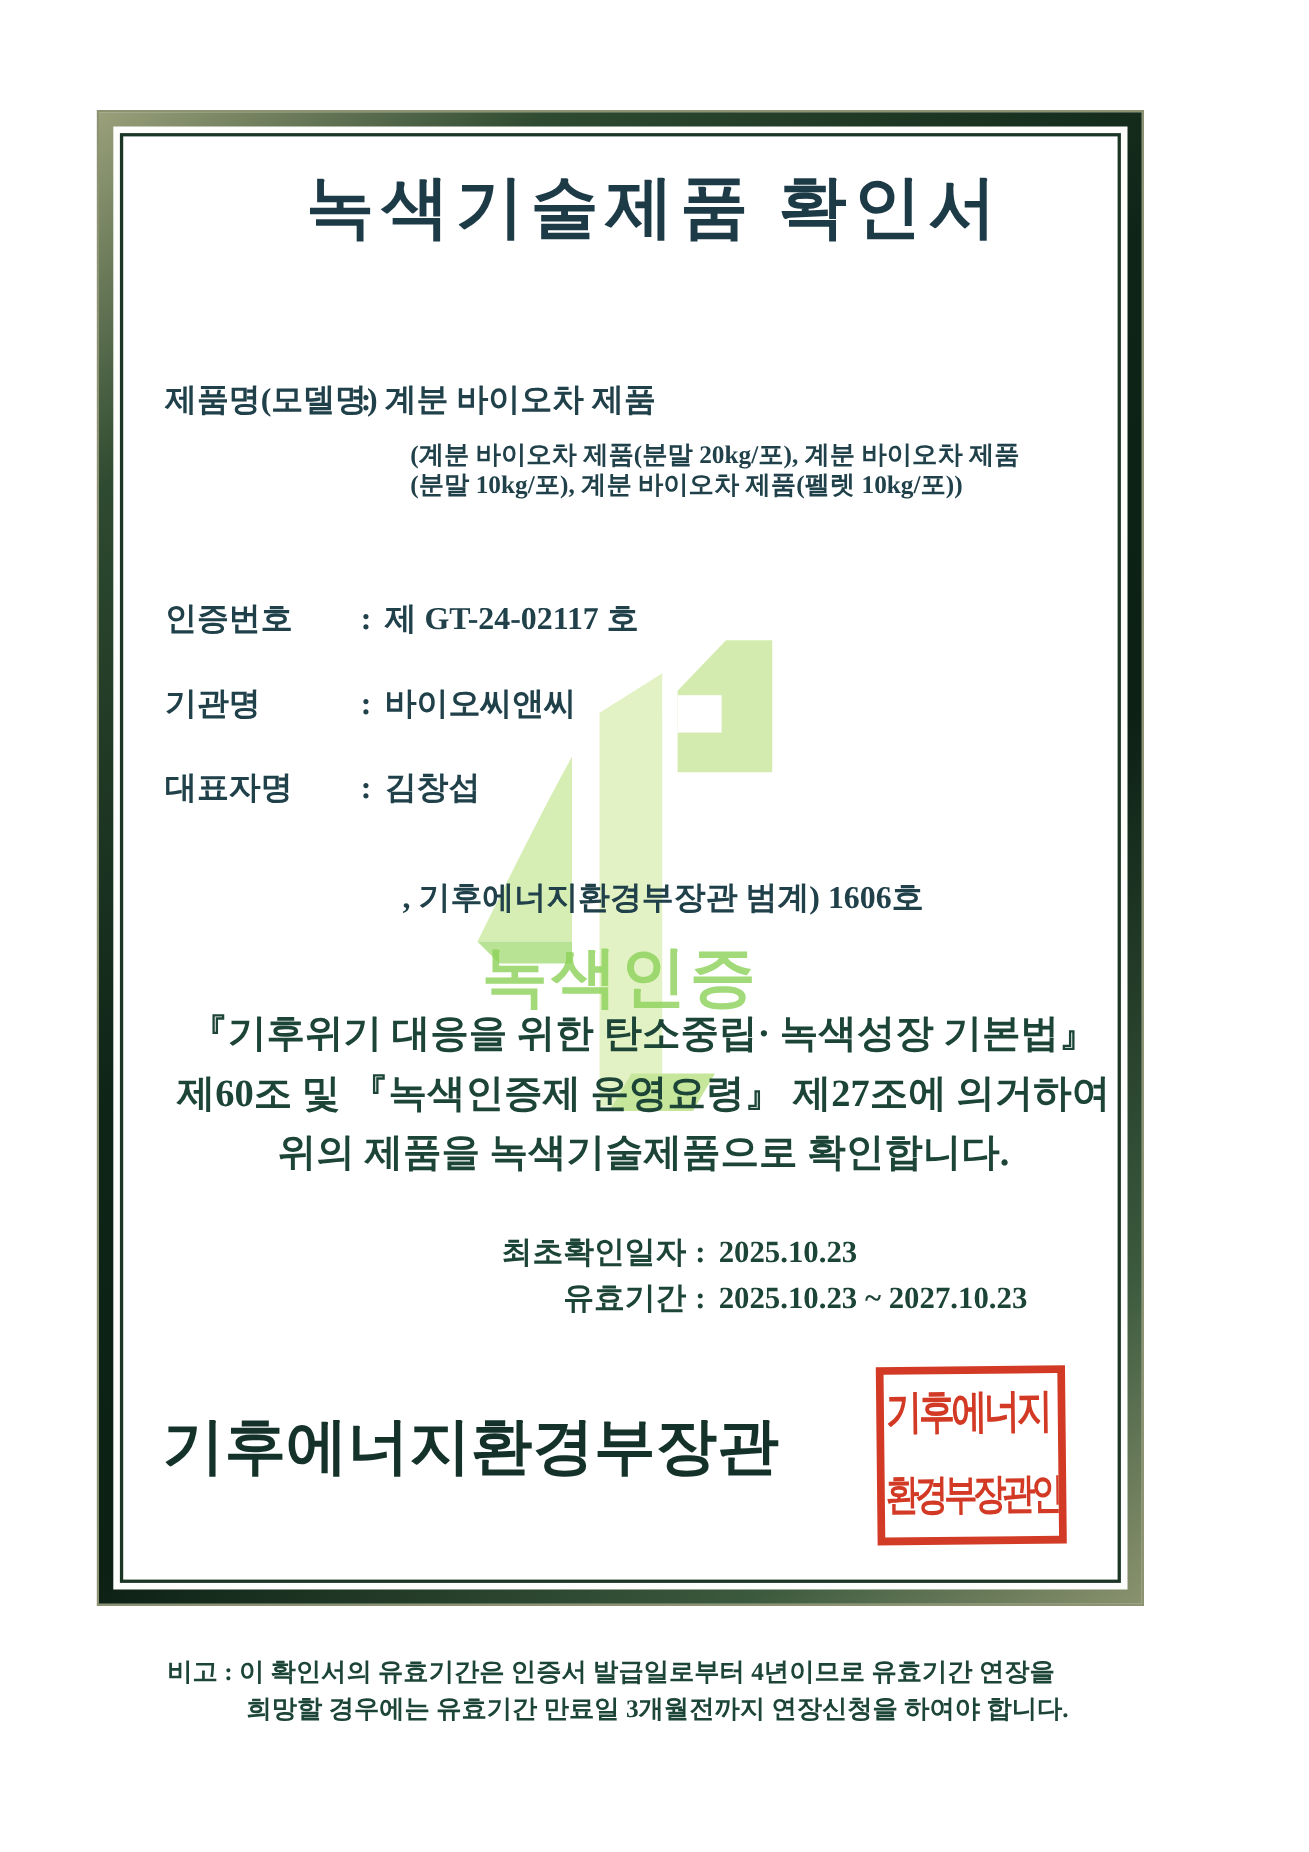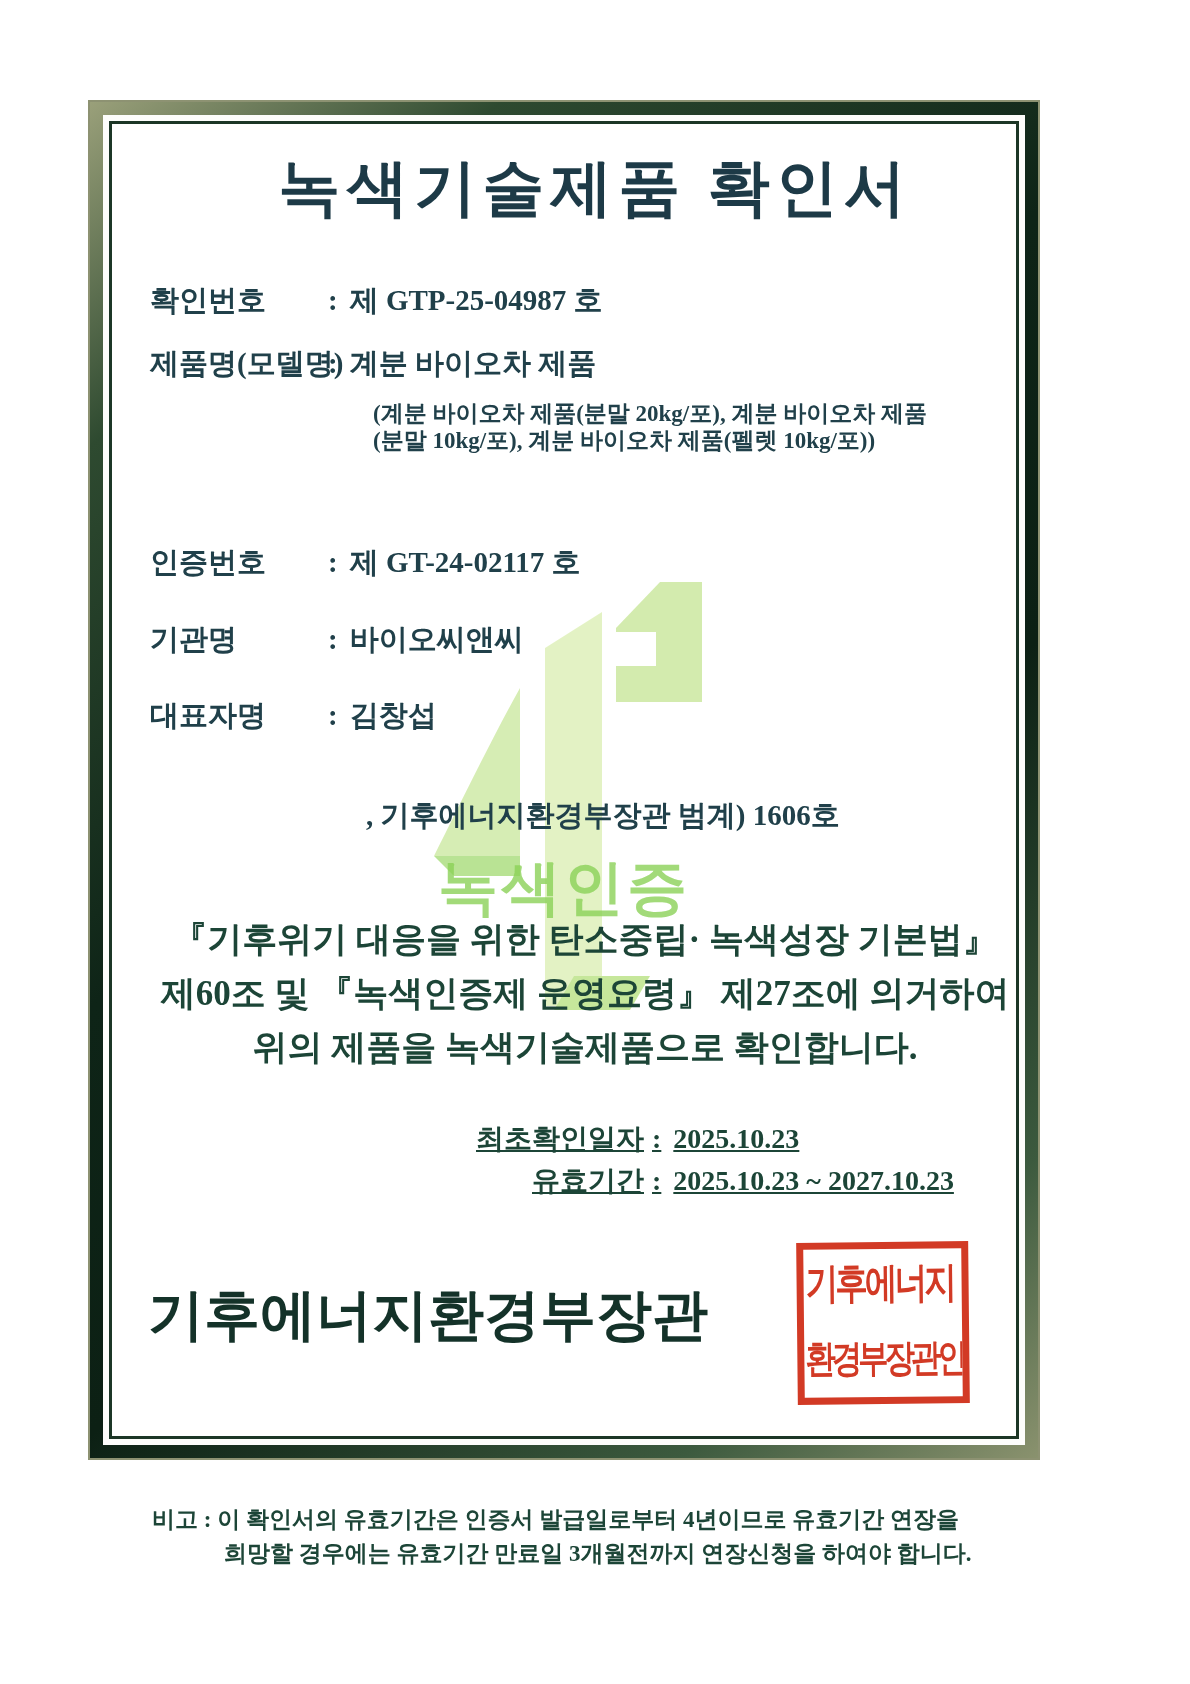--- a/index.html
+++ b/index.html
@@ -37,21 +37,21 @@
   .row{position:absolute;left:150px;z-index:3;font-size:29px;font-weight:bold;color:var(--ink);white-space:nowrap;}
   .lbl{display:inline-block;width:168px;text-align:justify;text-align-last:justify;vertical-align:top;}
   .sep{display:inline-block;margin:0 12px 0 10px;}
   .subline{position:absolute;left:373px;z-index:3;font-size:23px;font-weight:bold;color:var(--ink);white-space:nowrap;}
   
   .bodyline{
     position:absolute;left:110px;width:950px;text-align:center;z-index:3;
     font-size:35px;font-weight:bold;color:var(--ink-green);white-space:nowrap;
   }
   
-  .dates{position:absolute;left:444px;top:1118px;z-index:3;font-size:28px;font-weight:bold;color:var(--ink-green);text-decoration:underline;}
+  .dates{position:absolute;left:424px;top:1118px;z-index:3;font-size:28px;font-weight:bold;color:var(--ink-green);}
   .date-row{display:flex;line-height:42px;white-space:nowrap;}
   .date-lbl{display:inline-block;width:200px;text-align:right;}
   .date-sep{display:inline-block;margin:0 12px 0 8px;}
   
   .minister{
     position:absolute;left:148px;top:1278px;width:815px;z-index:5;
     font-size:56px;font-weight:bold;color:#143229;
     text-align:justify;text-align-last:justify;
   }
   
@@ -84,23 +84,20 @@
     <polygon points="125,78 182,42 182,436 125,436" fill="#ddf0b6"></polygon>
     <polygon points="196,58 240,12 282,12 282,132 196,132" fill="#c9e79b"></polygon>
     <rect x="196" y="62" width="40" height="34" fill="#ffffff"></rect>
     <polygon points="134,440 154,406 230,406 210,440" fill="#b9e283"></polygon>
     <polygon points="14,286 100,286 100,306 34,306" fill="#a8dd7a"></polygon>
   </svg>
   <div class="watermark wm-korean">녹색인증</div>
 
   <h1 class="title">녹색기술제품 확인서</h1>
 
-  <div class="row" style="top:281px">
-    <span class="lbl">확인번호</span><span class="sep">:</span><span class="val">제 GTP-25-04987 호</span>
-  </div>
 
   <div class="row" style="top:344px">
     <span class="lbl">제품명(모델명)</span><span class="sep">:</span><span class="val">계분 바이오차 제품</span>
   </div>
   <div class="subline" style="top:398px">(계분 바이오차 제품(분말 20kg/포), 계분 바이오차 제품</div>
   <div class="subline" style="top:425px">(분말 10kg/포), 계분 바이오차 제품(펠렛 10kg/포))</div>
 
 
   <div class="row" style="top:543px">
     <span class="lbl">인증번호</span><span class="sep">:</span><span class="val">제 GT-24-02117 호</span>

